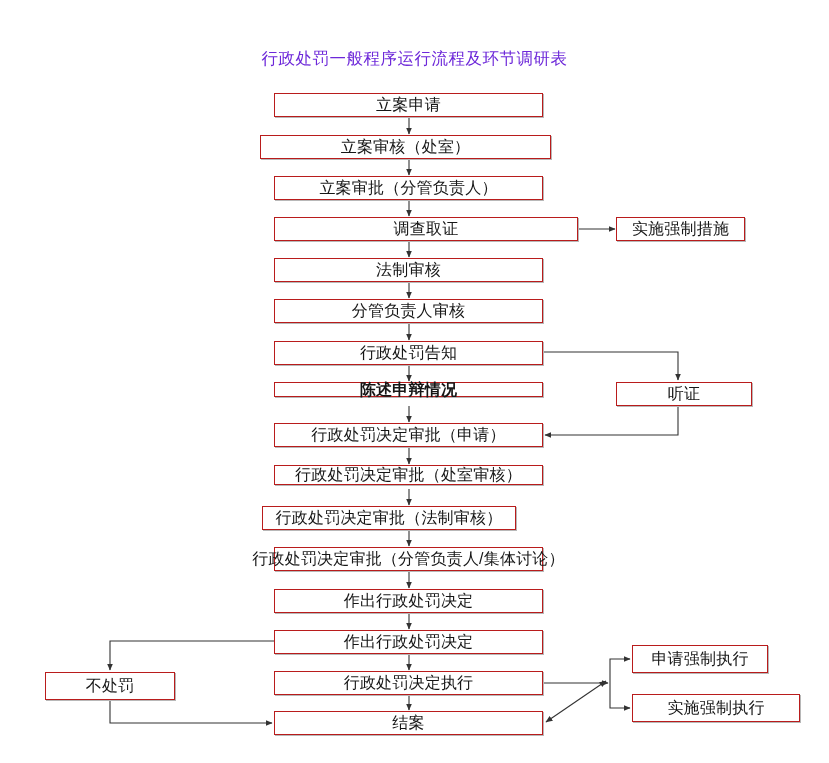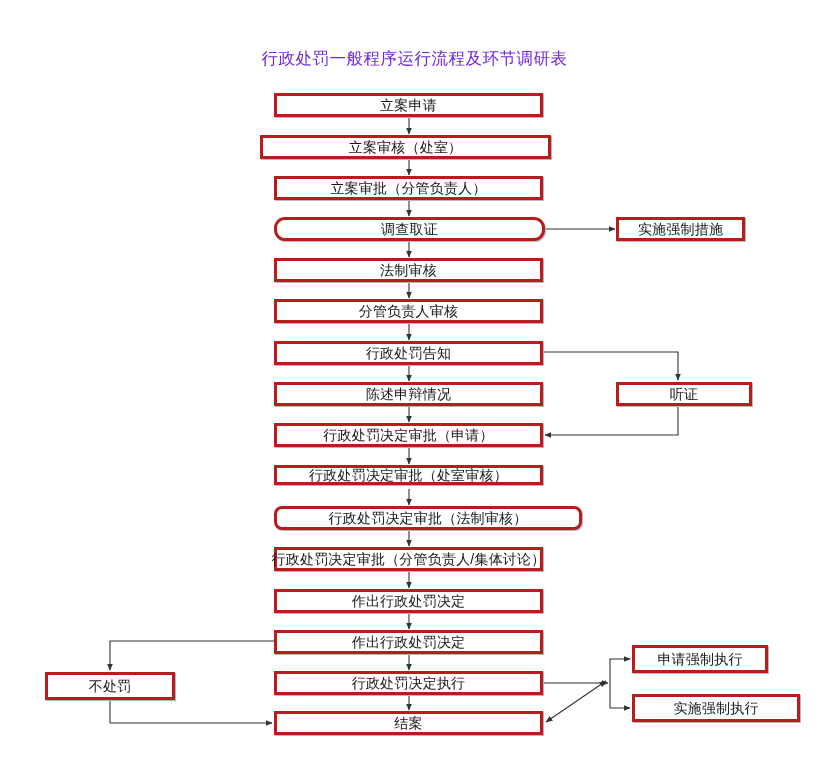--- a/index.html
+++ b/index.html
@@ -35,26 +35,26 @@
     width: 829px;
     text-align: center;
     font-size: 16.5px;
     letter-spacing: 0.5px;
     color: #6d28d9;
     white-space: nowrap;
   }
   .node {
     position: absolute;
     box-sizing: border-box;
-    border: 3px solid #b91c1c;
+    border: 1px solid #b91c1c;
     background: #ffffff;
     display: flex;
     align-items: center;
     justify-content: center;
-    font-size: 14px;
+    font-size: 16px;
     line-height: 1;
     color: #161616;
     white-space: nowrap;
     letter-spacing: 0.2px;
   }
   .node.shadowed {
     box-shadow: 1px 1px 0 0 #b8b8b8;
   }
 </style>
 </head>
@@ -108,28 +108,28 @@
 
       <path d="M610,683 L610,708 L630,708" marker-end="url(#arrow)"></path>
 
       <line x1="606" y1="681" x2="546" y2="722" marker-end="url(#arrow)" marker-start="url(#arrowStart)"></line>
     </g>
   </svg>
 
   <div class="node shadowed" style="left:274px;top:93px;width:269px;height:24px;">立案申请</div>
   <div class="node shadowed" style="left:260px;top:135px;width:291px;height:24px;">立案审核（处室）</div>
   <div class="node shadowed" style="left:274px;top:176px;width:269px;height:24px;">立案审批（分管负责人）</div>
-  <div class="node shadowed" style="left:274px;top:217px;width:271px;height:24px;border-radius:11px;">调查取证</div>
+  <div class="node shadowed" style="left:274px;top:217px;width:304px;height:24px;">调查取证</div>
   <div class="node shadowed" style="left:274px;top:258px;width:269px;height:24px;">法制审核</div>
   <div class="node shadowed" style="left:274px;top:299px;width:269px;height:24px;">分管负责人审核</div>
   <div class="node shadowed" style="left:274px;top:341px;width:269px;height:24px;">行政处罚告知</div>
-  <div class="node shadowed" style="left:274px;top:382px;width:269px;height:24px;">陈述申辩情况</div>
+  <div class="node shadowed" style="left:274px;top:382px;width:269px;height:15px;font-weight:bold;">陈述申辩情况</div>
   <div class="node shadowed" style="left:274px;top:423px;width:269px;height:24px;">行政处罚决定审批（申请）</div>
   <div class="node shadowed" style="left:274px;top:465px;width:269px;height:20px;">行政处罚决定审批（处室审核）</div>
-  <div class="node shadowed" style="left:274px;top:506px;width:308px;height:24px;border-radius:8px;">行政处罚决定审批（法制审核）</div>
+  <div class="node shadowed" style="left:262px;top:506px;width:254px;height:24px;">行政处罚决定审批（法制审核）</div>
   <div class="node shadowed" style="left:274px;top:547px;width:269px;height:24px;">行政处罚决定审批（分管负责人/集体讨论）</div>
   <div class="node shadowed" style="left:274px;top:589px;width:269px;height:24px;">作出行政处罚决定</div>
   <div class="node shadowed" style="left:274px;top:630px;width:269px;height:24px;">作出行政处罚决定</div>
   <div class="node shadowed" style="left:274px;top:671px;width:269px;height:24px;">行政处罚决定执行</div>
   <div class="node shadowed" style="left:274px;top:711px;width:269px;height:24px;">结案</div>
 
   <div class="node shadowed" style="left:616px;top:217px;width:129px;height:24px;">实施强制措施</div>
   <div class="node shadowed" style="left:616px;top:382px;width:136px;height:24px;">听证</div>
   <div class="node shadowed" style="left:632px;top:645px;width:136px;height:28px;">申请强制执行</div>
   <div class="node shadowed" style="left:632px;top:694px;width:168px;height:28px;">实施强制执行</div>

